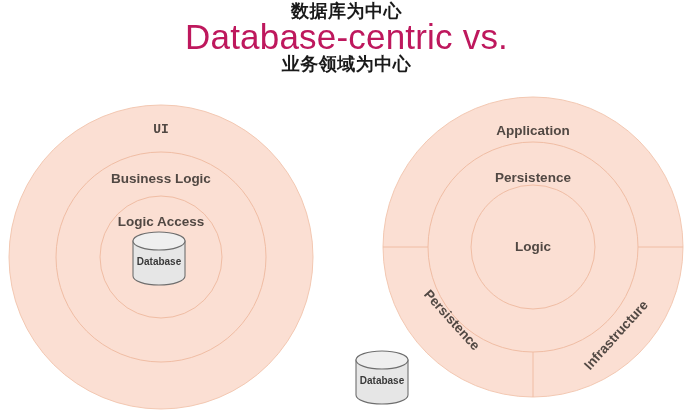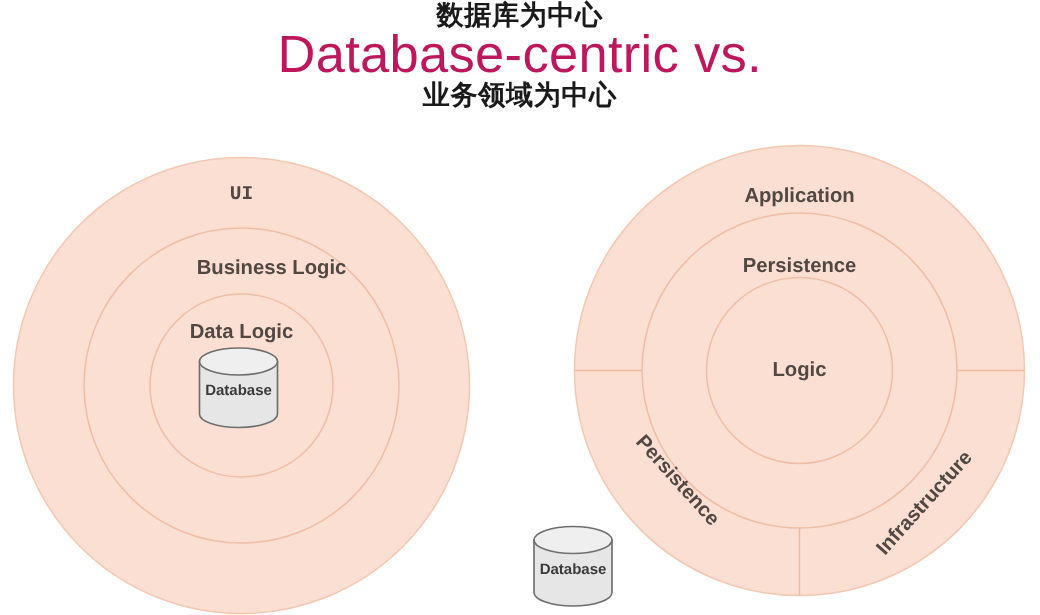--- a/index.html
+++ b/index.html
@@ -59,21 +59,21 @@
   .ring-label {
     position: absolute;
     font-family: "Liberation Sans", "DejaVu Sans", sans-serif;
     font-weight: 700;
     color: #514843;
     white-space: nowrap;
     transform: translate(-50%, -50%);
     pointer-events: none;
   }
   .lbl-ui            { left: 161px; top: 129px; font-size: 13px; font-family: Liberation Mono, monospace; }
-  .lbl-business      { left: 161px; top: 178px; font-size: 13.5px; margin-left: 20px; }
+  .lbl-business      { left: 161px; top: 178px; font-size: 13.5px; }
   .lbl-dataaccess    { left: 161px; top: 221px; font-size: 13.5px; }
 
   .lbl-presentation  { left: 533px; top: 130px; font-size: 13.5px; }
   .lbl-application   { left: 533px; top: 177px; font-size: 13.5px; }
   .lbl-domain        { left: 533px; top: 246px; font-size: 13.5px; }
 
   .lbl-persistence   { left: 452px; top: 320px; font-size: 13.5px;
                        transform: translate(-50%, -50%) rotate(48deg); }
   .lbl-infrastructure{ left: 616px; top: 335px; font-size: 13.5px;
                        transform: translate(-50%, -50%) rotate(-48deg); }
@@ -121,21 +121,21 @@
 
     <g>
       <path d="M356 360 L356 395 A26 9 0 0 0 408 395 L408 360 Z" fill="#E6E6E6" stroke="#6E6E6E" stroke-width="1.1"></path>
       <ellipse cx="382" cy="360" rx="26" ry="9" fill="#EFEFEF" stroke="#6E6E6E" stroke-width="1.1"></ellipse>
     </g>
   </svg>
 </div>
 
 <div class="ring-label lbl-ui">UI</div>
 <div class="ring-label lbl-business">Business Logic</div>
-<div class="ring-label lbl-dataaccess">Data Logic</div>
+<div class="ring-label lbl-dataaccess">Logic Access</div>
 
 <div class="ring-label lbl-presentation">Application</div>
 <div class="ring-label lbl-application">Persistence</div>
 <div class="ring-label lbl-domain">Logic</div>
 
 <div class="ring-label lbl-persistence">Persistence</div>
 <div class="ring-label lbl-infrastructure">Infrastructure</div>
 
 <div class="db-label db-label-left">Database</div>
 <div class="db-label db-label-bottom">Database</div>

